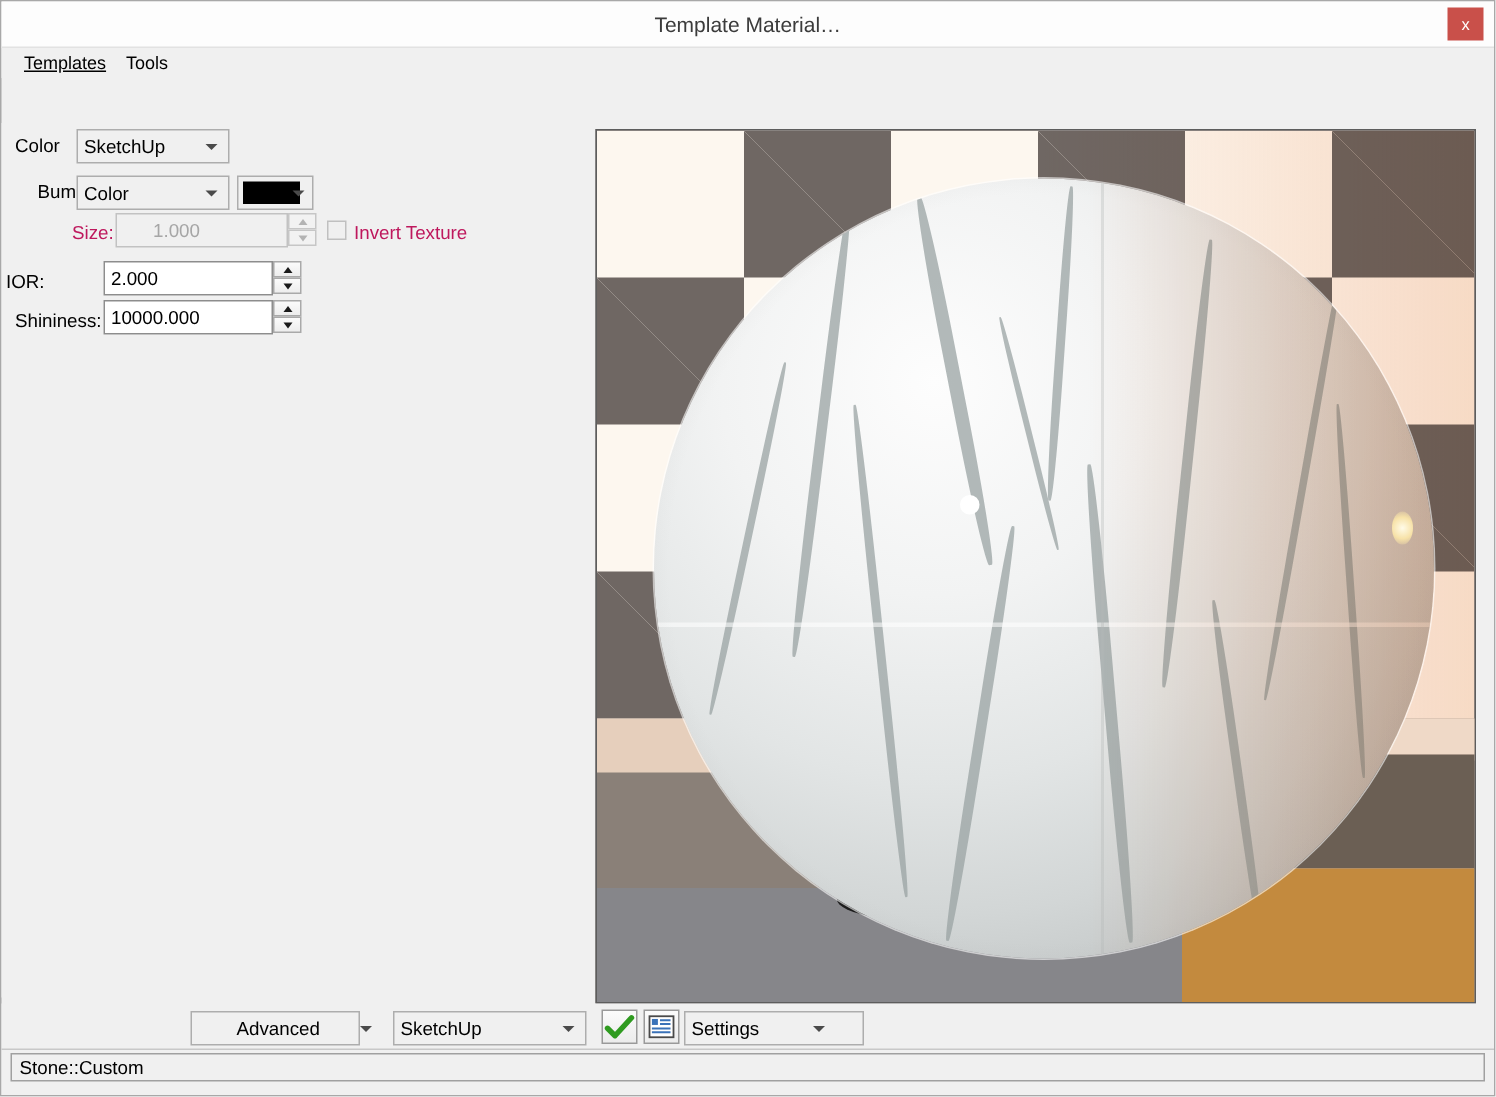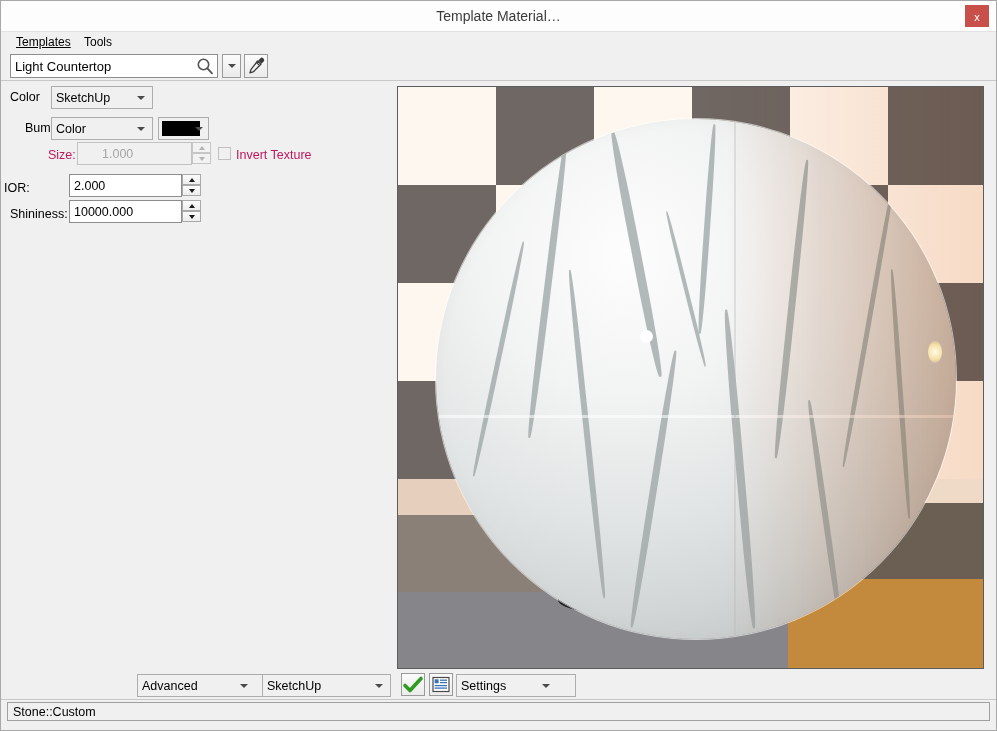--- a/index.html
+++ b/index.html
@@ -399,41 +399,20 @@
   <div class="titlebar">
     <div class="titlebar-text">Template Material…</div>
     <button class="close-btn">x</button>
   </div>
 
   <div class="menubar">
     <div class="menu-item templates">Templates</div>
     <div class="menu-item tools">Tools</div>
   </div>
 
-  <div class="search-row">
-    <div class="search-box">
-      <input class="search-input" type="text" value="Light Countertop" style="">
-      <span class="search-icon">
-        <svg width="18" height="18" viewBox="0 0 18 18">
-          <circle cx="7.5" cy="7.5" r="5.2" fill="none" stroke="#555" stroke-width="1.6"></circle>
-          <line x1="11.4" y1="11.4" x2="16" y2="16.4" stroke="#555" stroke-width="1.8" stroke-linecap="round"></line>
-        </svg>
-      </span>
-    </div>
-    <div class="dropdown-btn">
-      <span class="chev"></span>
-    </div>
-    <div class="pipette-btn">
-      <svg width="22" height="22" viewBox="0 0 22 22">
-        <path d="M15.2 3.4 a2.3 2.3 0 0 1 3.3 3.3 l-2.0 2.0 -3.3 -3.3 z" fill="#3a3a3a"></path>
-        <path d="M12.6 6.0 l3.3 3.3 -7.4 7.4 -1.2 0.4 -2.4 0.8 0.8 -2.4 0.4 -1.2 z" fill="none" stroke="#3a3a3a" stroke-width="1.3" stroke-linejoin="round"></path>
-        <line x1="11.3" y1="7.3" x2="14.6" y2="10.6" stroke="#3a3a3a" stroke-width="1.1"></line>
-      </svg>
-    </div>
-  </div>
 
   <div class="param-panel">
 
     <div class="lbl" style="left:9px; top:8px;">Color</div>
     <div class="combo-wrap" style="left:50px; top:4px;">
       <select class="combo" style="left:0; top:0; width:102px;">
         <option>SketchUp</option>
       </select>
       <span class="combo-arrow" style="left:86px; top:10px;"></span>
     </div>
@@ -519,21 +498,21 @@
         <div class="sphere-warm"></div>
         <div class="sphere-rim"></div>
         <span class="highlight-dot"></span>
         <span class="highlight-spec"></span>
       </div>
     </div>
   </div>
 
   <div class="bottom-bar">
     <div class="combo-wrap" style="left:126px; top:0;">
-      <select class="combo" style="left:10px; top:5px; width:129px;">
+      <select class="combo" style="left:0; top:5px; width:113px;text-align:center;">
         <option>Advanced</option>
       </select>
       <span class="combo-arrow" style="left:113px; top:15px;"></span>
     </div>
 
     <div class="combo-wrap" style="left:261px; top:0;">
       <select class="combo" style="left:0; top:5px; width:129px;">
         <option>SketchUp</option>
       </select>
       <span class="combo-arrow" style="left:113px; top:15px;"></span>

